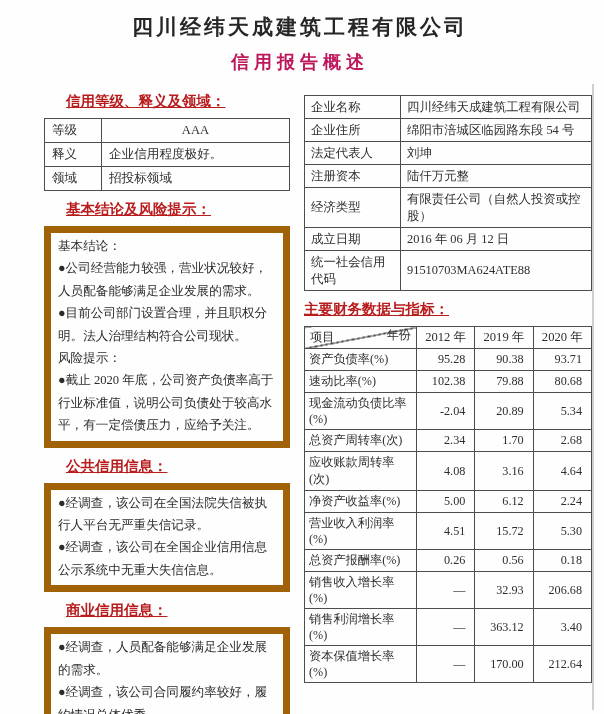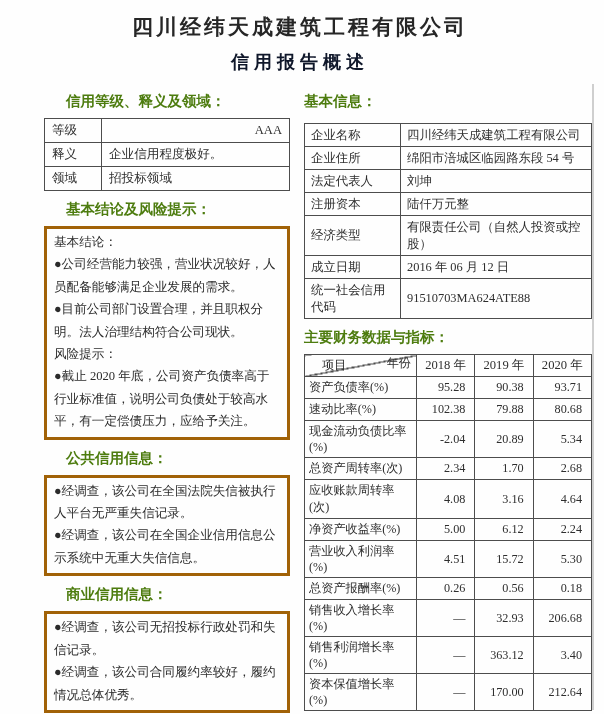--- a/index.html
+++ b/index.html
@@ -9,45 +9,46 @@
     font-family:"Liberation Serif", serif;
     color:#2e2e2e;
     position:relative;
     overflow:hidden;
   }
   .page { position:relative; width:600px; height:714px; }
   .edge-line { position:absolute; right:6px; top:84px; height:626px; width:2px; background:#cfcfcf; }
 
   .title-block { text-align:center; padding-top:13px; }
   .title-main { font-size:21px; font-weight:bold; letter-spacing:3px; color:#262626; }
-  .title-sub  { font-size:18px; font-weight:bold; letter-spacing:5px; margin-top:9px; color:#0f172a; }
+  .title-sub  { font-size:18px; font-weight:bold; letter-spacing:5px; margin-top:9px; color:#be185d; }
 
   .columns { display:flex; margin-top:9px; padding-left:44px; gap:14px; }
   .col-left  { width:246px; flex:none; }
   .col-right { width:288px; flex:none; }
 
   h3.sec {
     font-family:"Liberation Sans", sans-serif;
-    font-size:14.5px; font-weight:bold; color:#4d7c0f;
+    font-size:14.5px; font-weight:bold; color:#b91c1c;
     margin:9px 0 7px;
+    text-decoration:underline;
   }
   .col-left h3.sec { padding-left:22px; }
 
   table { border-collapse:collapse; width:100%; }
   td { border:1px solid #4d4d4d; }
 
   
   .rating-table { font-size:12.6px; }
   .rating-table td { padding:1px 7px; height:24px; }
   .rating-table .lbl { width:57px; }
-  .rating-table .c { text-align:right; }
+  .rating-table .c { text-align:center; }
 
   
   .box {
-    border:3px solid #a16207;
+    border:7px solid #a16207;
     padding:2px 7px 4px;
     font-size:12.6px;
     line-height:1.78;
     color:#2b2b2b;
   }
 
   
   .info-table { font-size:12.4px;margin-top:12px; }
   .info-table td { padding:2.5px 6px; height:20px; }
   .info-table .lbl { width:96px; font-family:"Liberation Sans", sans-serif; }
@@ -57,21 +58,21 @@
   .fin-table td { padding:2px 4px; height:19px; }
   .fin-table .num { text-align:right; padding-right:9px; }
   .fin-table .yr { text-align:center; font-size:12.6px; }
   .corner {
     position:relative; height:38px; width:112px; padding:0;
     background:linear-gradient(to bottom right,
       transparent calc(50% - 0.7px), #4d4d4d calc(50% - 0.7px),
       #4d4d4d calc(50% + 0.7px), transparent calc(50% + 0.7px));
   }
   .corner .t { position:absolute; top:0; right:5px; }
-  .corner .b { position:absolute; bottom:2px; left:5px;margin-left:12px; }
+  .corner .b { position:absolute; bottom:2px; left:5px; }
 </style>
 </head>
 <body>
 
 <div class="page">
   <div class="edge-line"></div>
 
   <div class="title-block">
     <div class="title-main">四川经纬天成建筑工程有限公司</div>
     <div class="title-sub">信用报告概述</div>
@@ -109,31 +110,30 @@
       </div>
 
       <h3 class="sec">公共信用信息：</h3>
       <div class="box">
         <div>●经调查，该公司在全国法院失信被执行人平台无严重失信记录。</div>
         <div>●经调查，该公司在全国企业信用信息公示系统中无重大失信信息。</div>
       </div>
 
       <h3 class="sec">商业信用信息：</h3>
       <div class="box">
-        <div>●经调查，该公司无招投标行政处罚和失信记录。</div>
+        <div>●经调查，人员配备能够满足企业发展的需求。</div>
         <div>●经调查，该公司合同履约率较好，履约情况总体优秀。</div>
       </div>
 
       <h3 class="sec">公益荣誉信息：</h3>
 
     </div>
 
     <div class="col-right">
 
-      <h3 class="sec">基本信息：</h3>
       <table class="info-table">
         <tbody>
             <tr>
           <td class="lbl">企业名称</td>
           <td>四川经纬天成建筑工程有限公司</td>
         </tr>
         <tr>
           <td class="lbl">企业住所</td>
           <td>绵阳市涪城区临园路东段 54 号</td>
         </tr>
@@ -161,21 +161,21 @@
         </table>
 
       <h3 class="sec">主要财务数据与指标：</h3>
       <table class="fin-table">
         <tbody>
             <tr>
           <td class="corner">
             <span class="t">年份</span>
             <span class="b">项目</span>
           </td>
-          <td class="yr">2018 年</td>
+          <td class="yr">2012 年</td>
           <td class="yr">2019 年</td>
           <td class="yr">2020 年</td>
         </tr>
         <tr>
           <td>资产负债率(%)</td>
           <td class="num">95.28</td>
           <td class="num">90.38</td>
           <td class="num">93.71</td>
         </tr>
         <tr>

